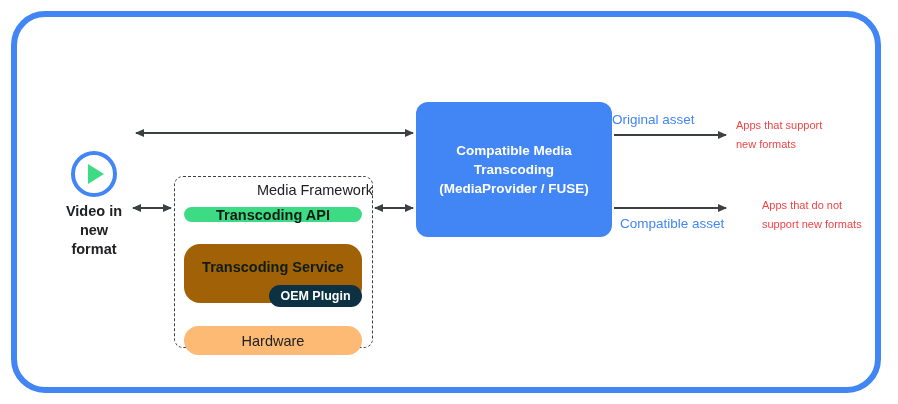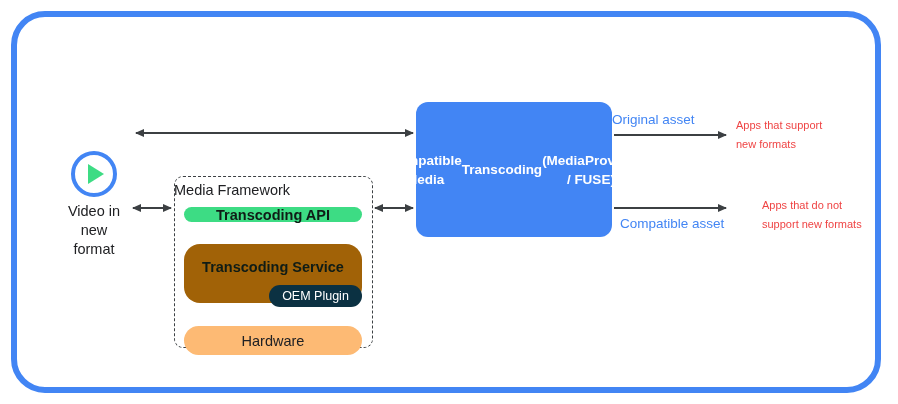--- a/index.html
+++ b/index.html
@@ -54,38 +54,39 @@
   }
   .video-label {
     position: absolute;
     left: 44px;
     top: 202px;
     width: 100px;
     text-align: center;
     font-size: 14.5px;
     line-height: 19px;
     color: #202124;
+    font-weight: bold;
   }
   
   .framework-box {
     position: absolute;
     left: 174px;
     top: 176px;
     width: 199px;
     height: 172px;
     border: 1.6px dashed #3c4043;
     border-radius: 9px;
     box-sizing: border-box;
   }
   .framework-title {
     position: absolute;
     left: 174px;
     top: 182px;
     width: 199px;
-    text-align: left;
+    text-align: right;
     font-size: 14.5px;
     color: #202124;
   }
   .stack-box {
     position: absolute;
     left: 184px;
     border-radius: 16px;
     display: flex;
     align-items: center;
     justify-content: center;
@@ -123,33 +124,34 @@
     top: 285px;
     width: 93px;
     height: 22px;
     background: #0B3142;
     border-radius: 11px;
     display: flex;
     align-items: center;
     justify-content: center;
     color: #ffffff;
     font-size: 12.5px;
-    font-weight: normal;
+    font-weight: bold;
     box-sizing: border-box;
   }
   
   .cmt-box {
     position: absolute;
     left: 416px;
     top: 102px;
     width: 196px;
     height: 135px;
     background: #4285F4;
     border-radius: 12px;
     display: flex;
+    flex-direction: column;
     align-items: center;
     justify-content: center;
     color: #ffffff;
     font-weight: bold;
     font-size: 13.5px;
     line-height: 19px;
     text-align: center;
     box-sizing: border-box;
   }
   

